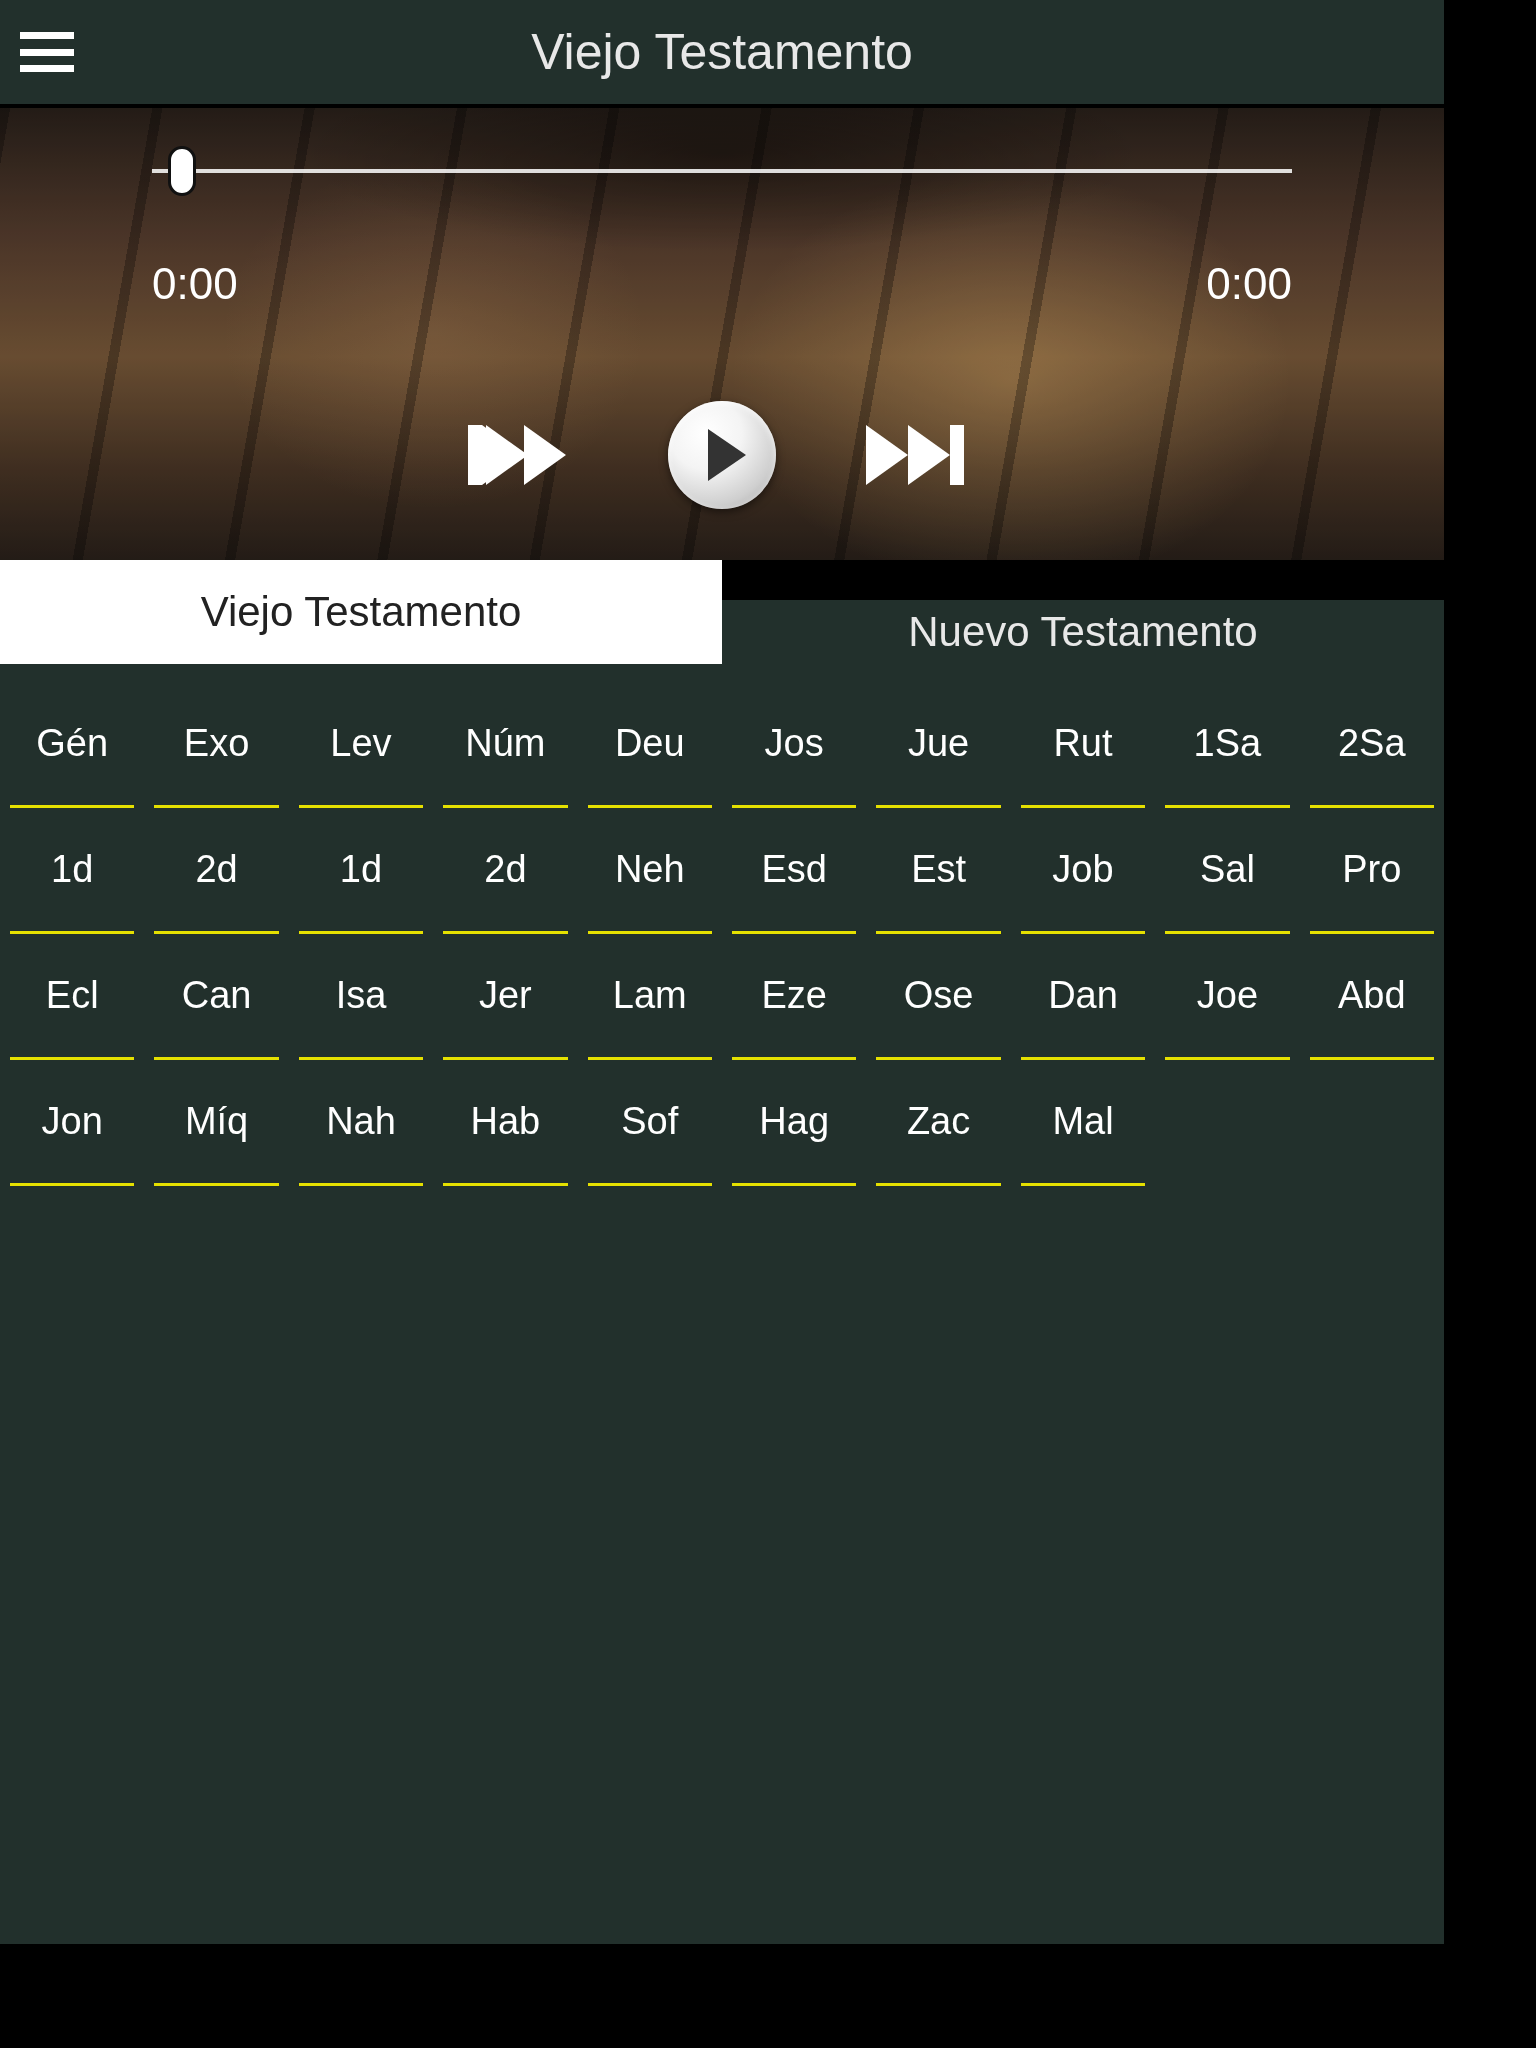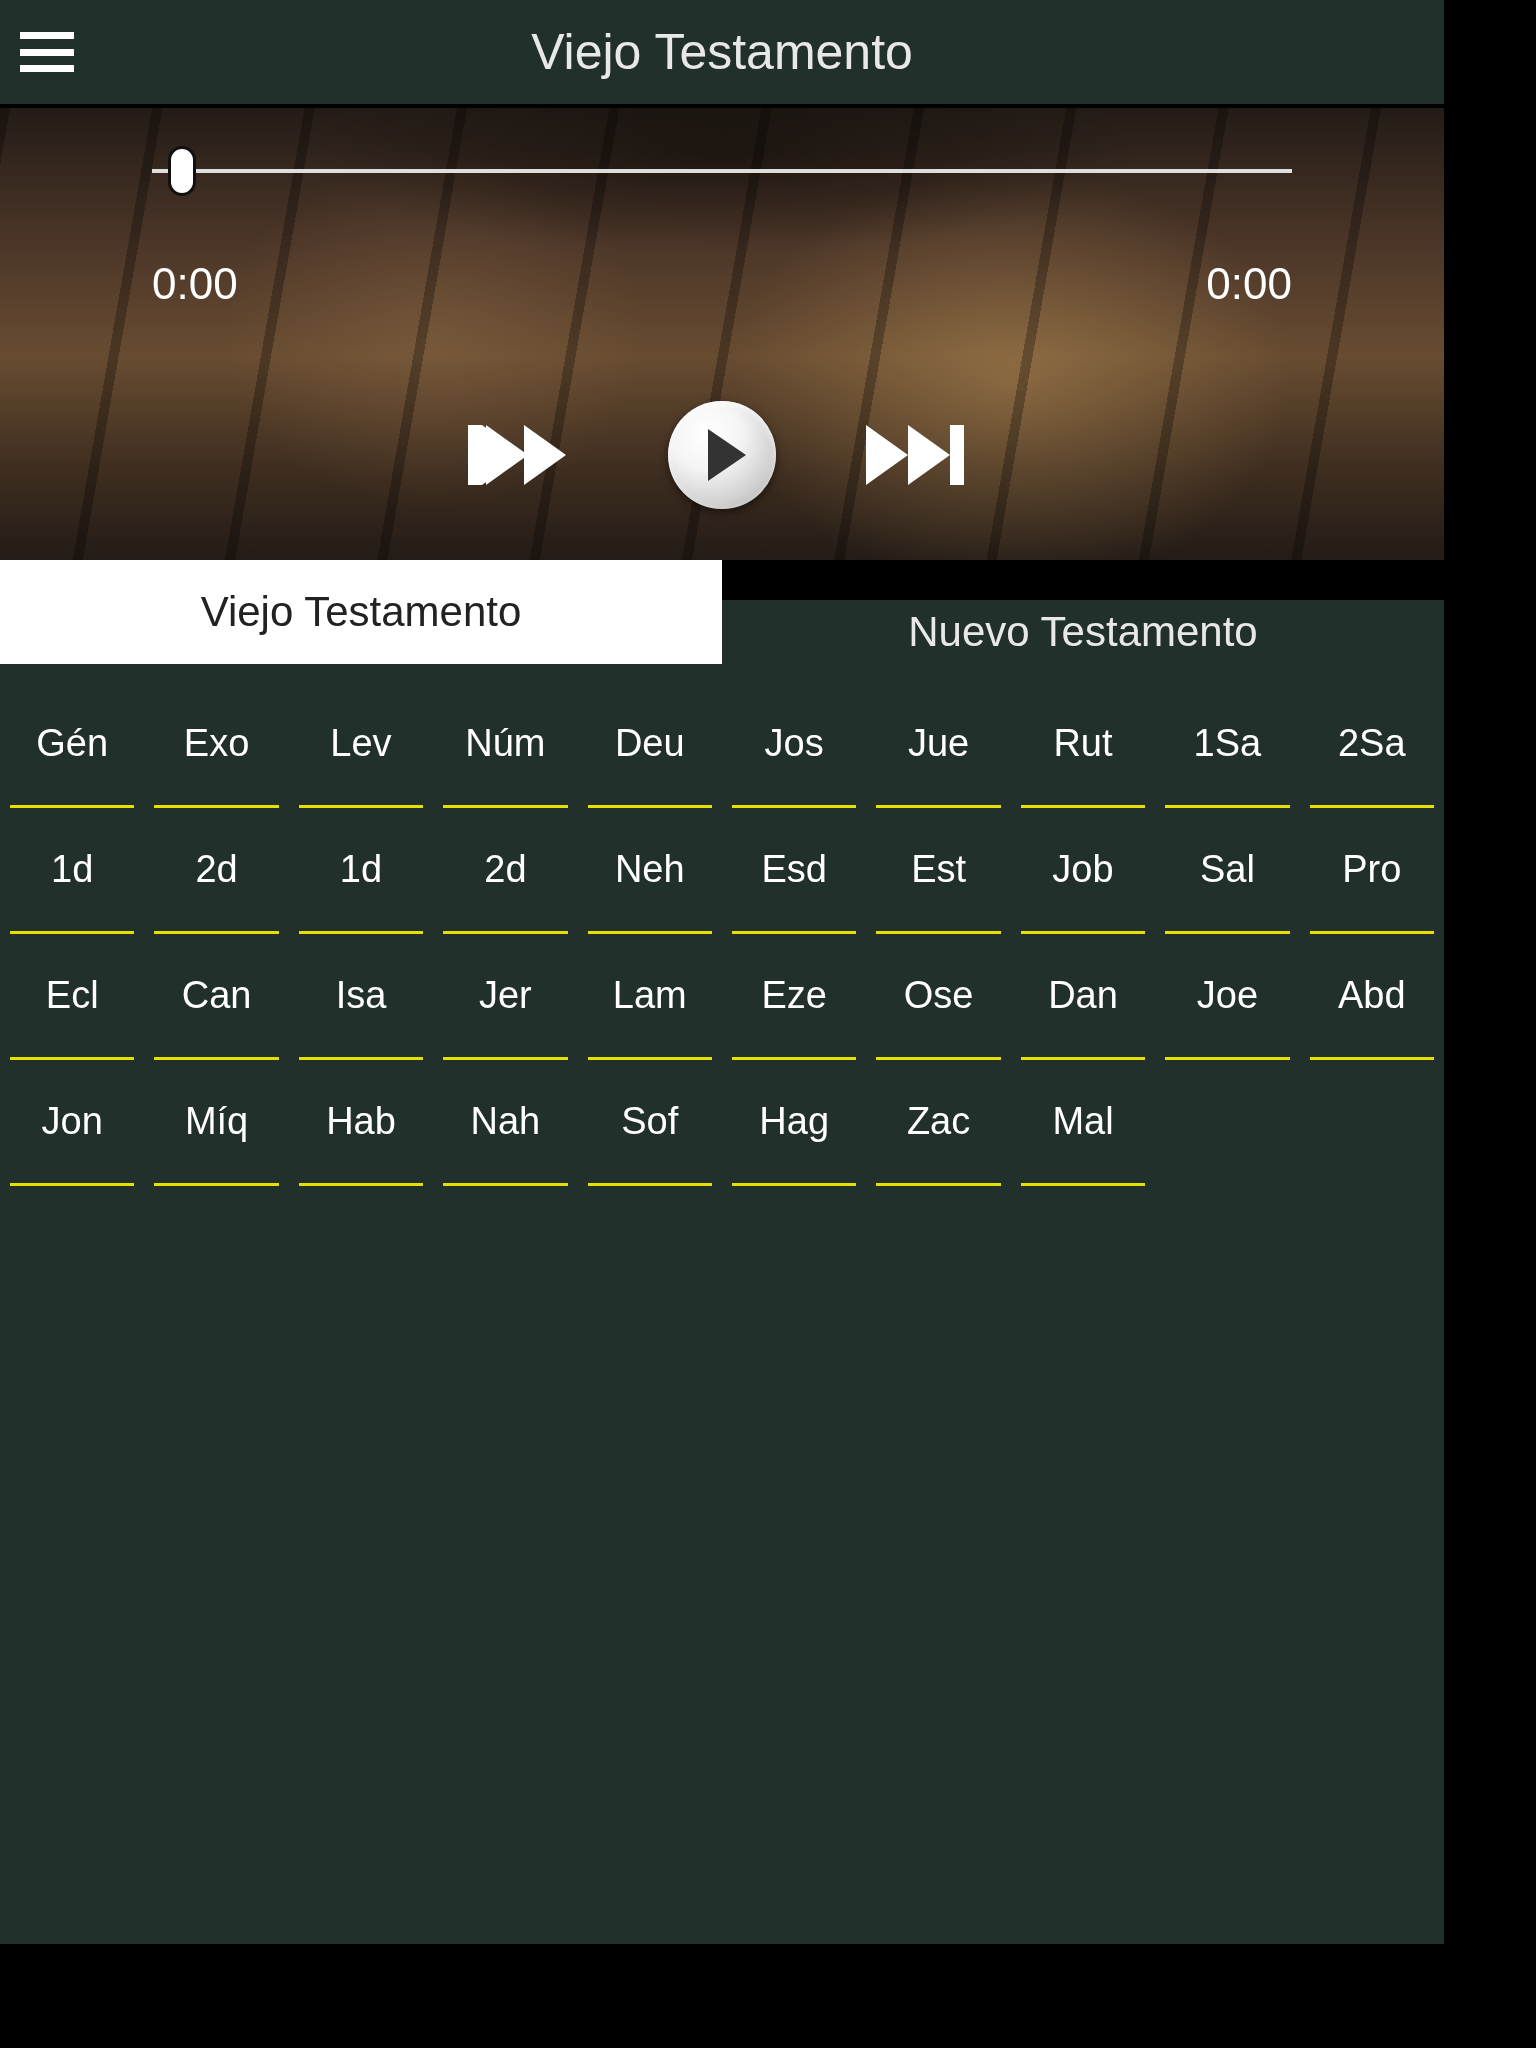--- a/index.html
+++ b/index.html
@@ -334,24 +334,24 @@
         <div class="book-cell">
           <div class="book-cell-inner">Abd</div>
         </div>
         <div class="book-cell">
           <div class="book-cell-inner">Jon</div>
         </div>
         <div class="book-cell">
           <div class="book-cell-inner">Míq</div>
         </div>
         <div class="book-cell">
+          <div class="book-cell-inner">Nah</div>
+        </div>
+        <div class="book-cell">
           <div class="book-cell-inner">Hab</div>
-        </div>
-        <div class="book-cell">
-          <div class="book-cell-inner">Nah</div>
         </div>
         <div class="book-cell">
           <div class="book-cell-inner">Sof</div>
         </div>
         <div class="book-cell">
           <div class="book-cell-inner">Hag</div>
         </div>
         <div class="book-cell">
           <div class="book-cell-inner">Zac</div>
         </div>

